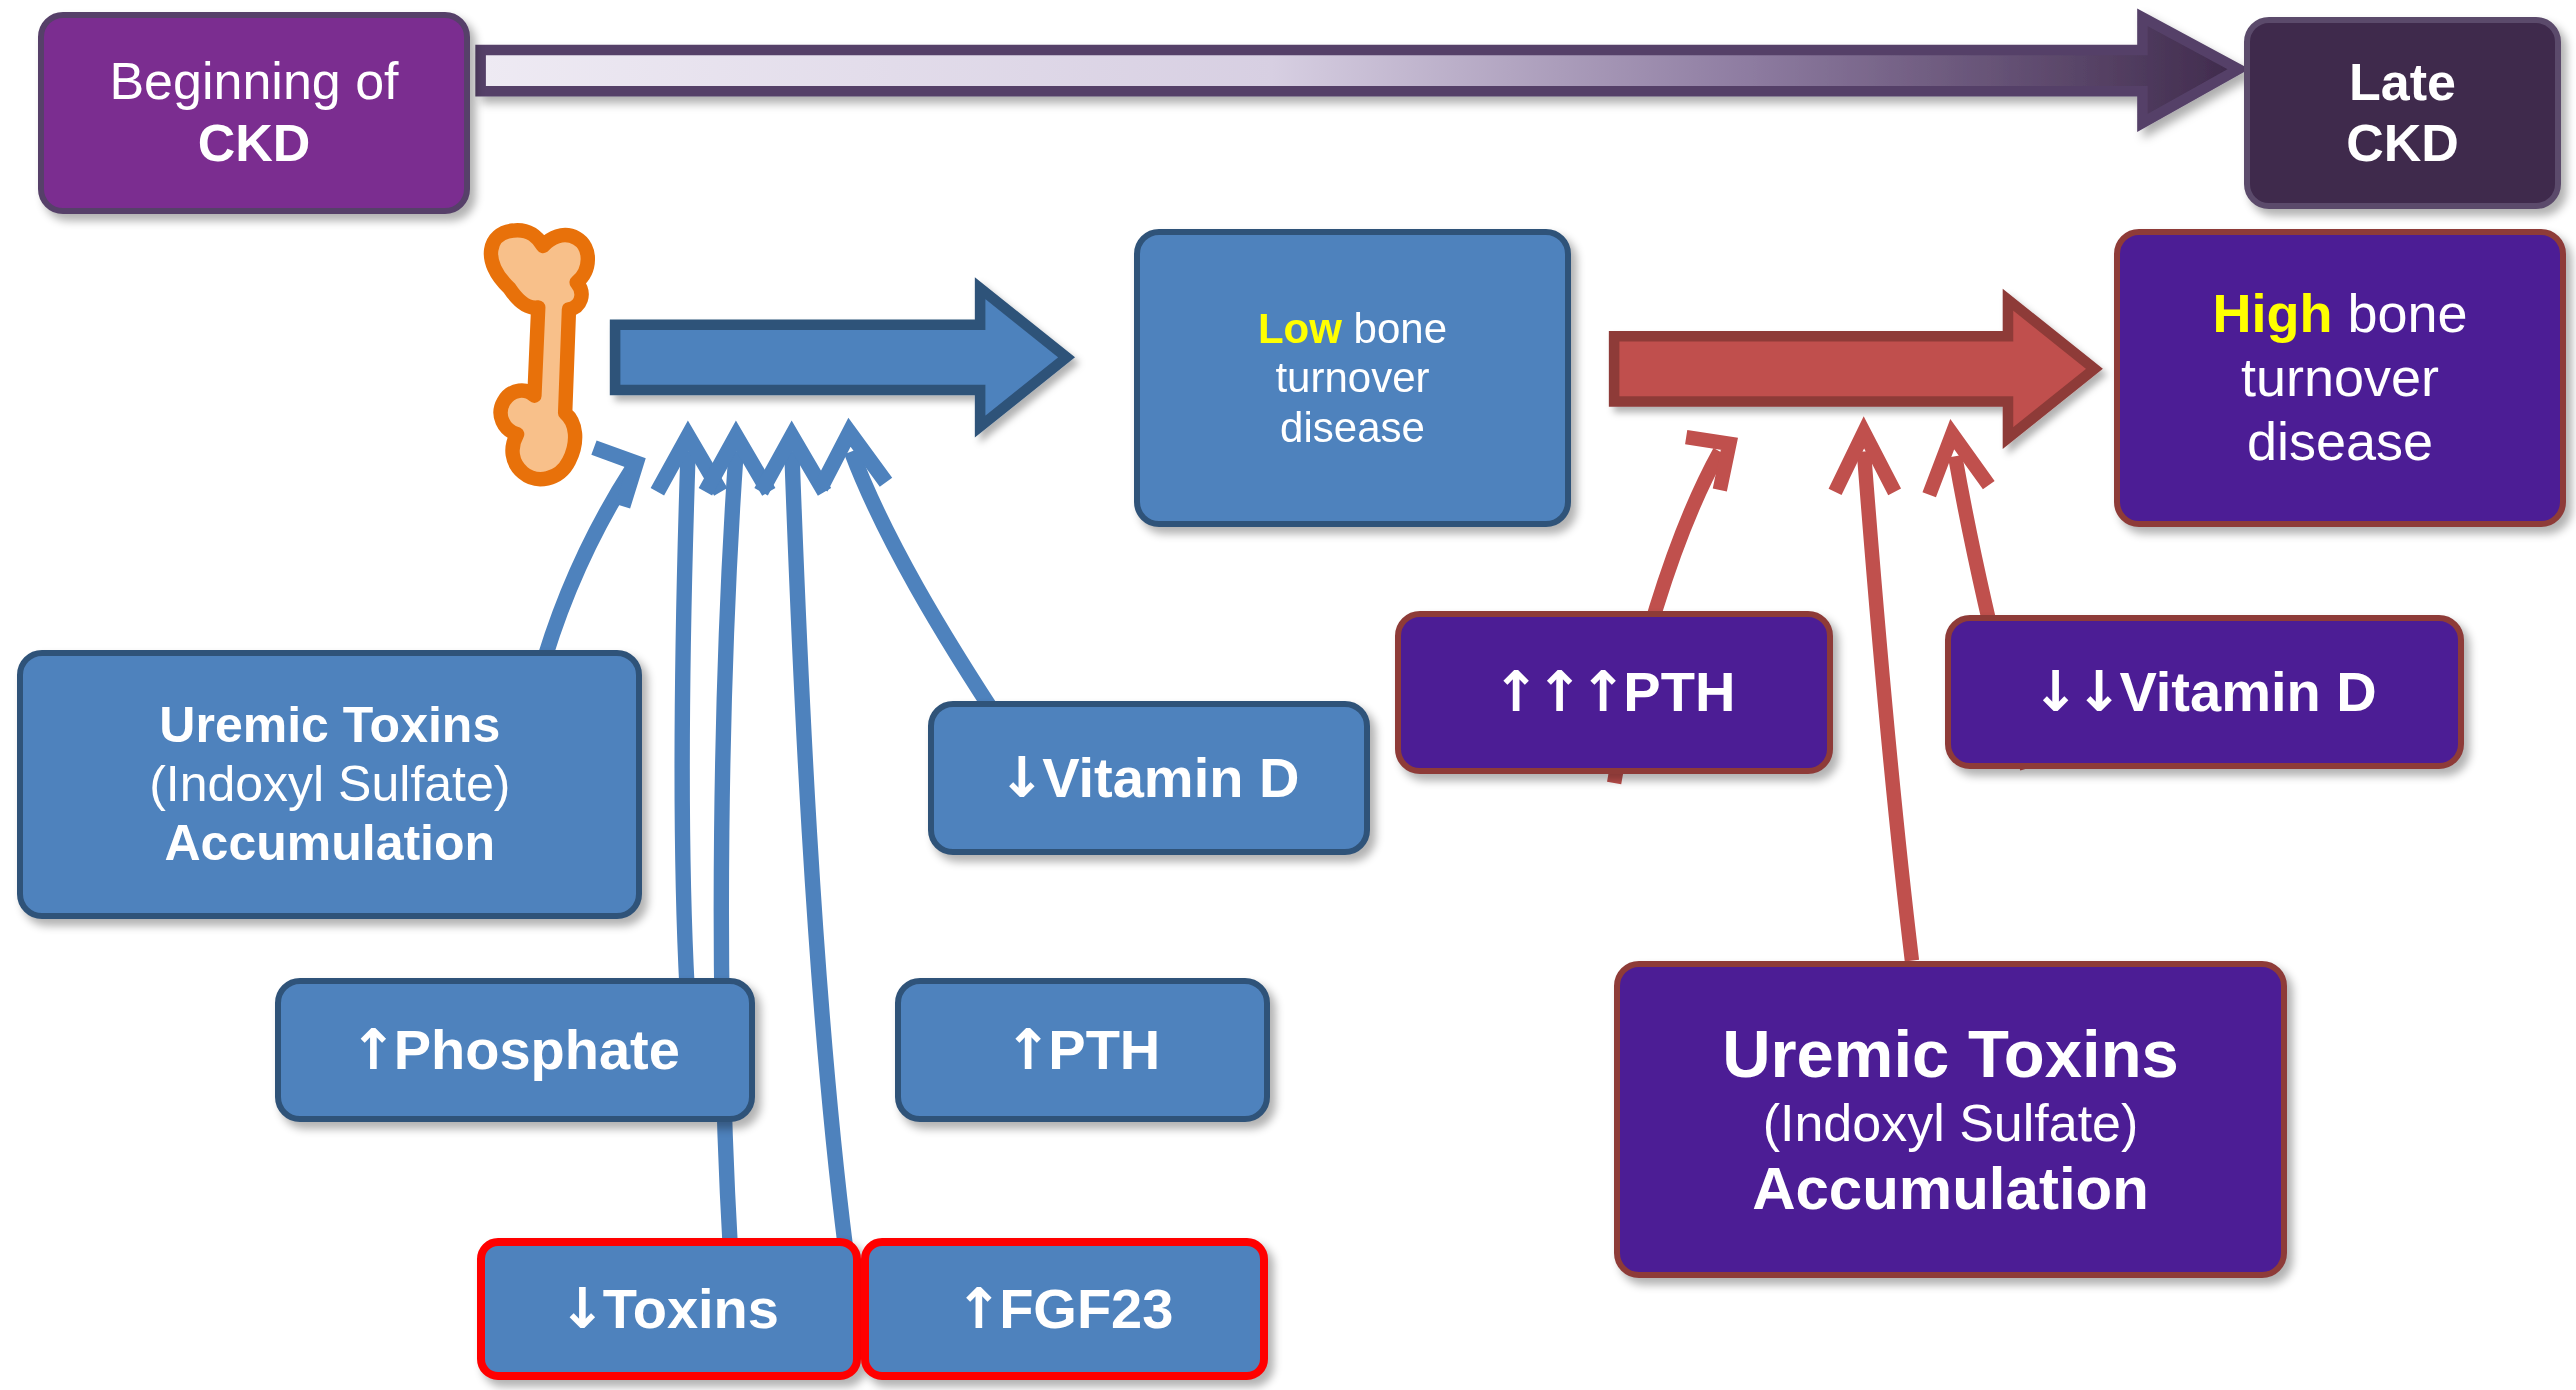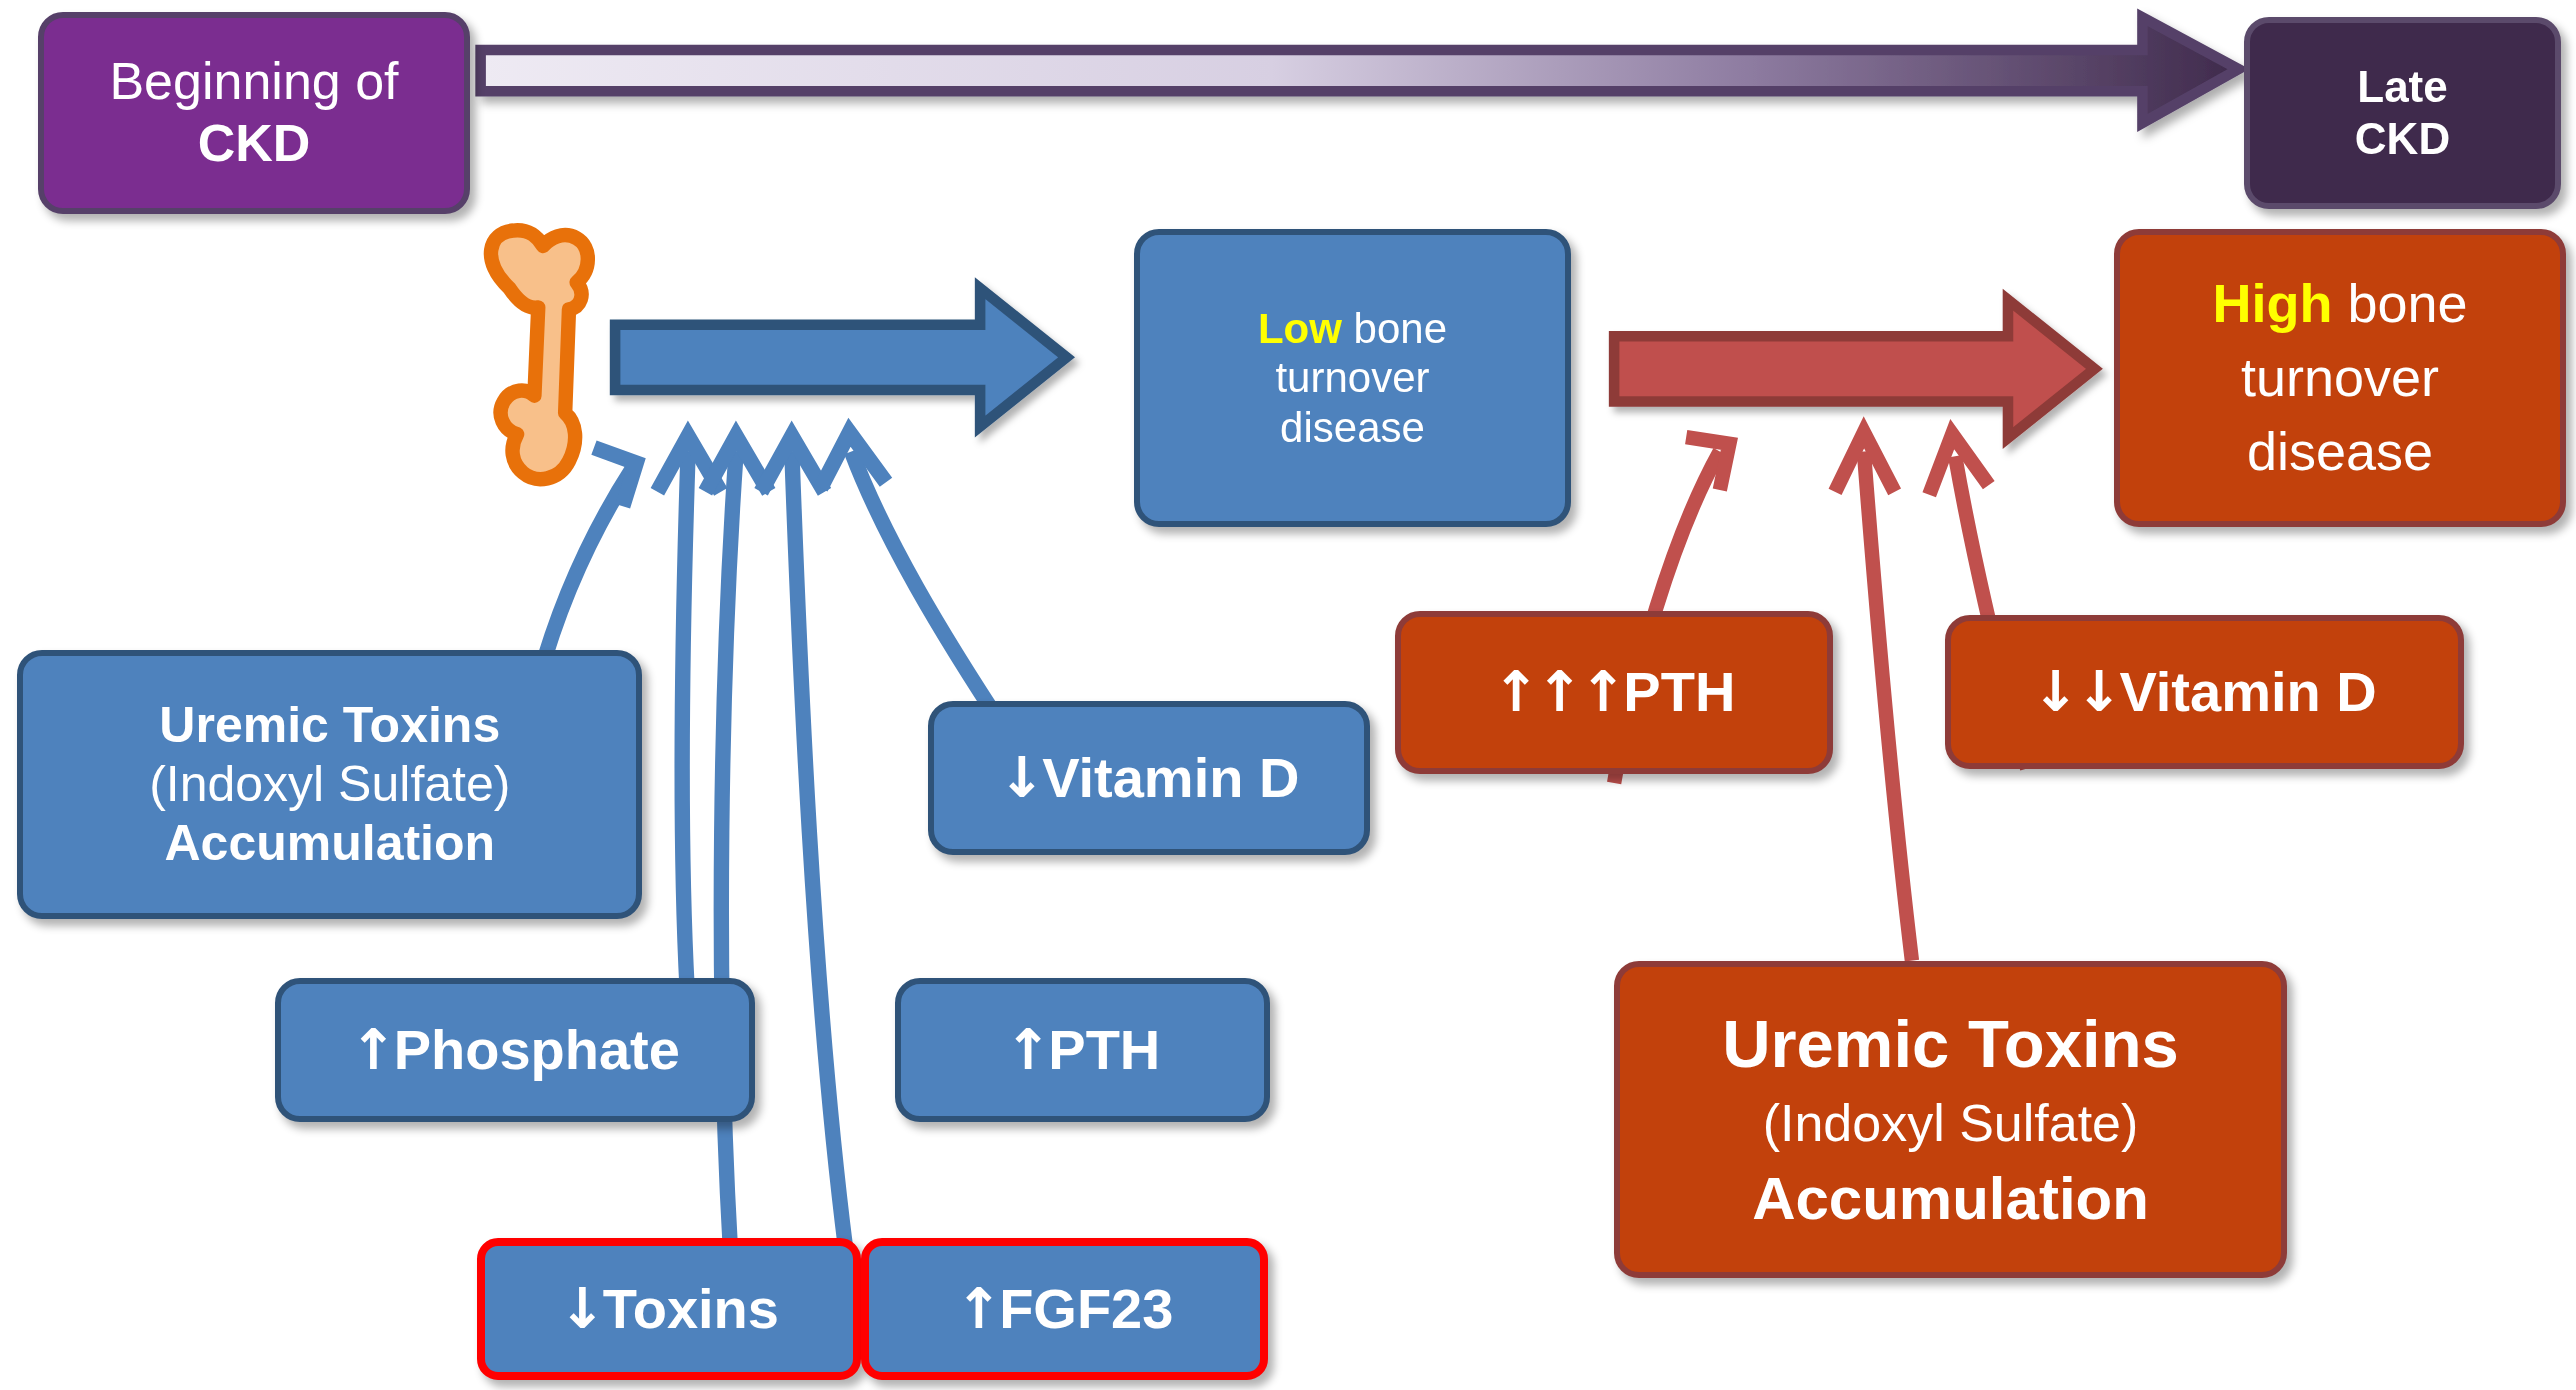--- a/index.html
+++ b/index.html
@@ -6,21 +6,21 @@
   body{width:2576px;height:1390px;position:relative;overflow:hidden;
        font-family:"Liberation Sans",sans-serif;}
   #stage{position:absolute;left:0;top:0;width:2044px;height:1390px;}
   .box{position:absolute;box-sizing:border-box;display:flex;flex-direction:column;
        align-items:center;justify-content:center;text-align:center;color:#ffffff;
        line-height:1.18;}
   .shadow{box-shadow:5.8px 6.7px 8.6px rgba(0,0,0,0.30);}
   .purple{background:#7B2D90;border:6.7px solid #564069;border-radius:25px;}
   .darkpurple{background:#3F2A4C;border:6.7px solid #5B4A6B;border-radius:25px;}
   .blue{background:#4E82BD;border:6.7px solid #2F5379;border-radius:25px;}
-  .red{background:#c2410c;border:6.7px solid #8E3B38;border-radius:25px;gap:10px;}
+  .red{background:#4c1d95;border:6.7px solid #8E3B38;border-radius:25px;}
   .redout{background:#4E82BD;border:8.6px solid #FF0000;border-radius:21px;}
   .yellow{color:#FFFF00;font-weight:bold;}
   .gold{color:#ffffff;}
   .b{font-weight:bold;}
   .arrowglyph{font-family:"DejaVu Sans",sans-serif;font-weight:bold;
       display:inline-block;letter-spacing:-0.06em;}
   svg.layer{position:absolute;left:0;top:0;width:2576px;height:1390px;
       pointer-events:none;overflow:visible;}
 </style>
 </head>
@@ -46,21 +46,21 @@
     <g filter="url(#sh)">
       <path d="M 500,52 L 2230,52 L 2230,18 L 2330,72 L 2230,128 L 2230,95 L 500,95 Z" fill="url(#gradTime)" stroke="#554168" stroke-width="11" stroke-linejoin="miter"></path>
     </g>
   </svg>
 
   <div class="box purple shadow" style="left:38px;top:11.5px;width:432px;height:202px;font-size:52px;">
     <span>Beginning of</span>
     <span class="b">CKD</span>
   </div>
 
-  <div class="box darkpurple shadow" style="left:2244px;top:17.3px;width:317px;height:192px;font-size:44px;">
+  <div class="box darkpurple shadow" style="left:2244px;top:17.3px;width:317px;height:192px;font-size:52px;">
     <span class="b">Late</span>
     <span class="b">CKD</span>
   </div>
 
   <svg class="layer" viewBox="0 0 2681 1447" width="2576" height="1390">
     <g>
       <path d="M 530,300
                C 500,272 508,242 534,240
                C 552,238 560,248 565,256
                C 572,248 586,240 600,248

